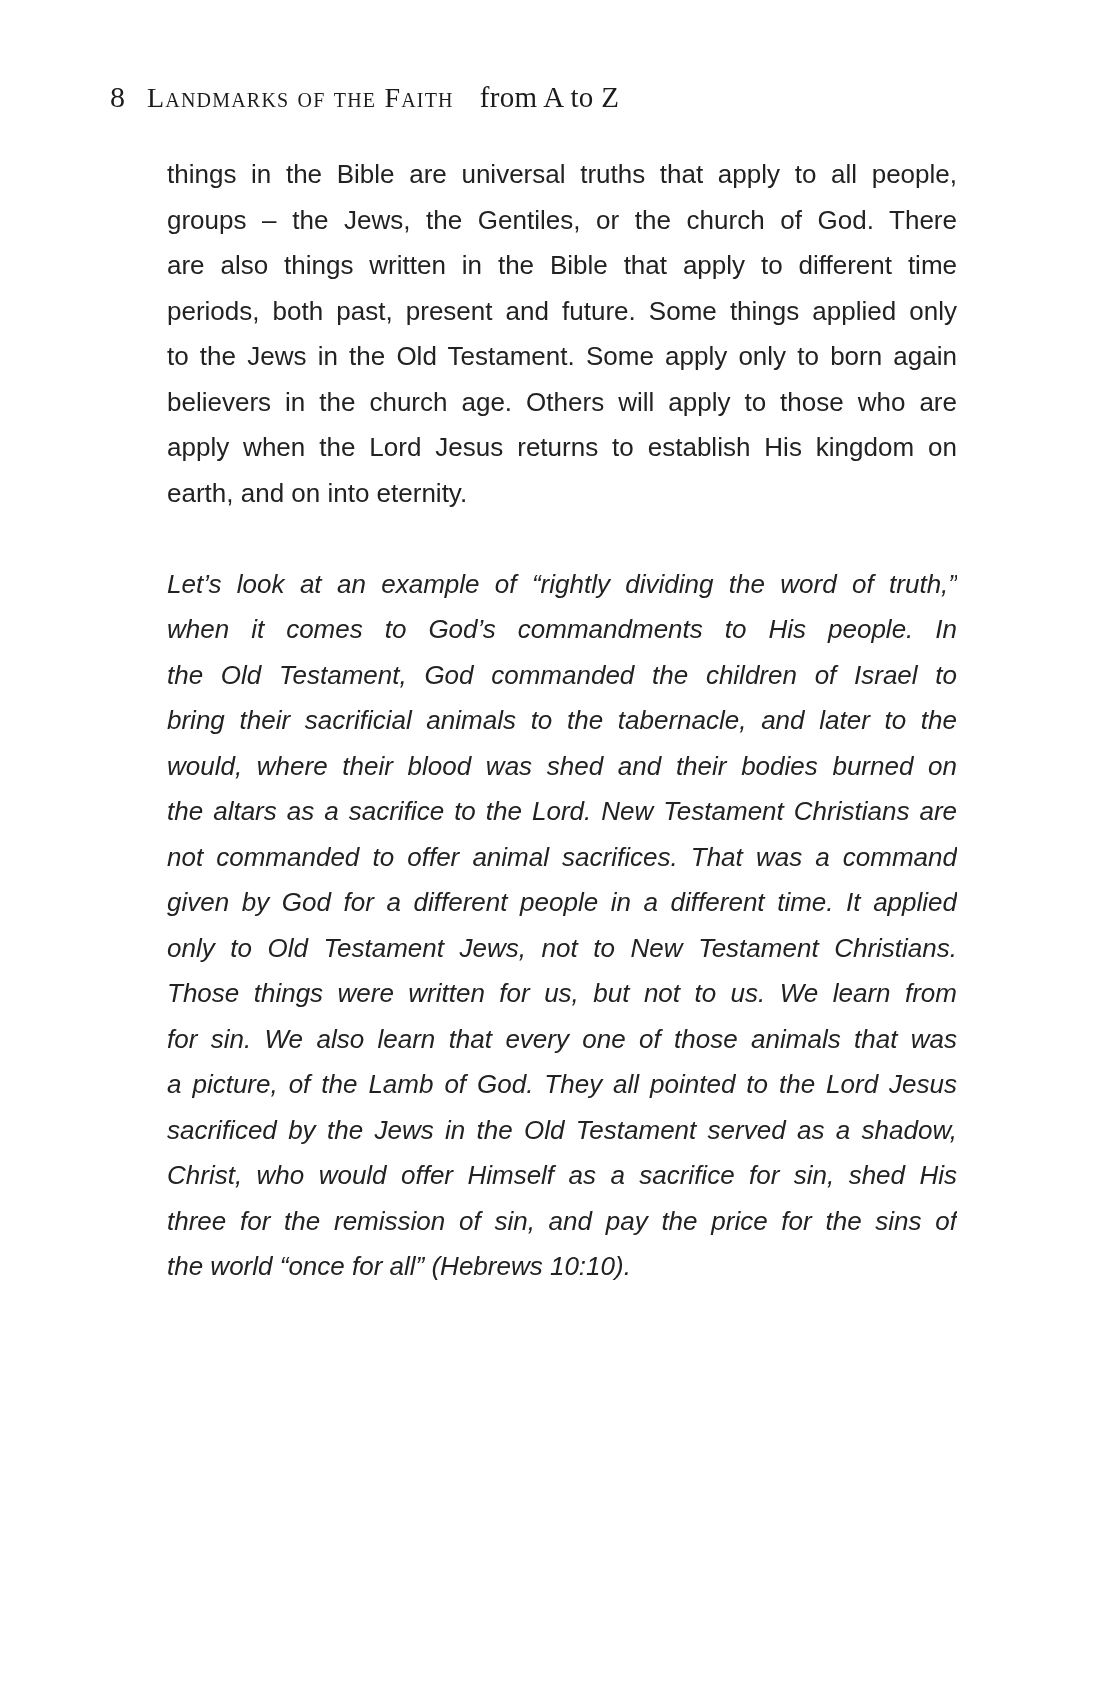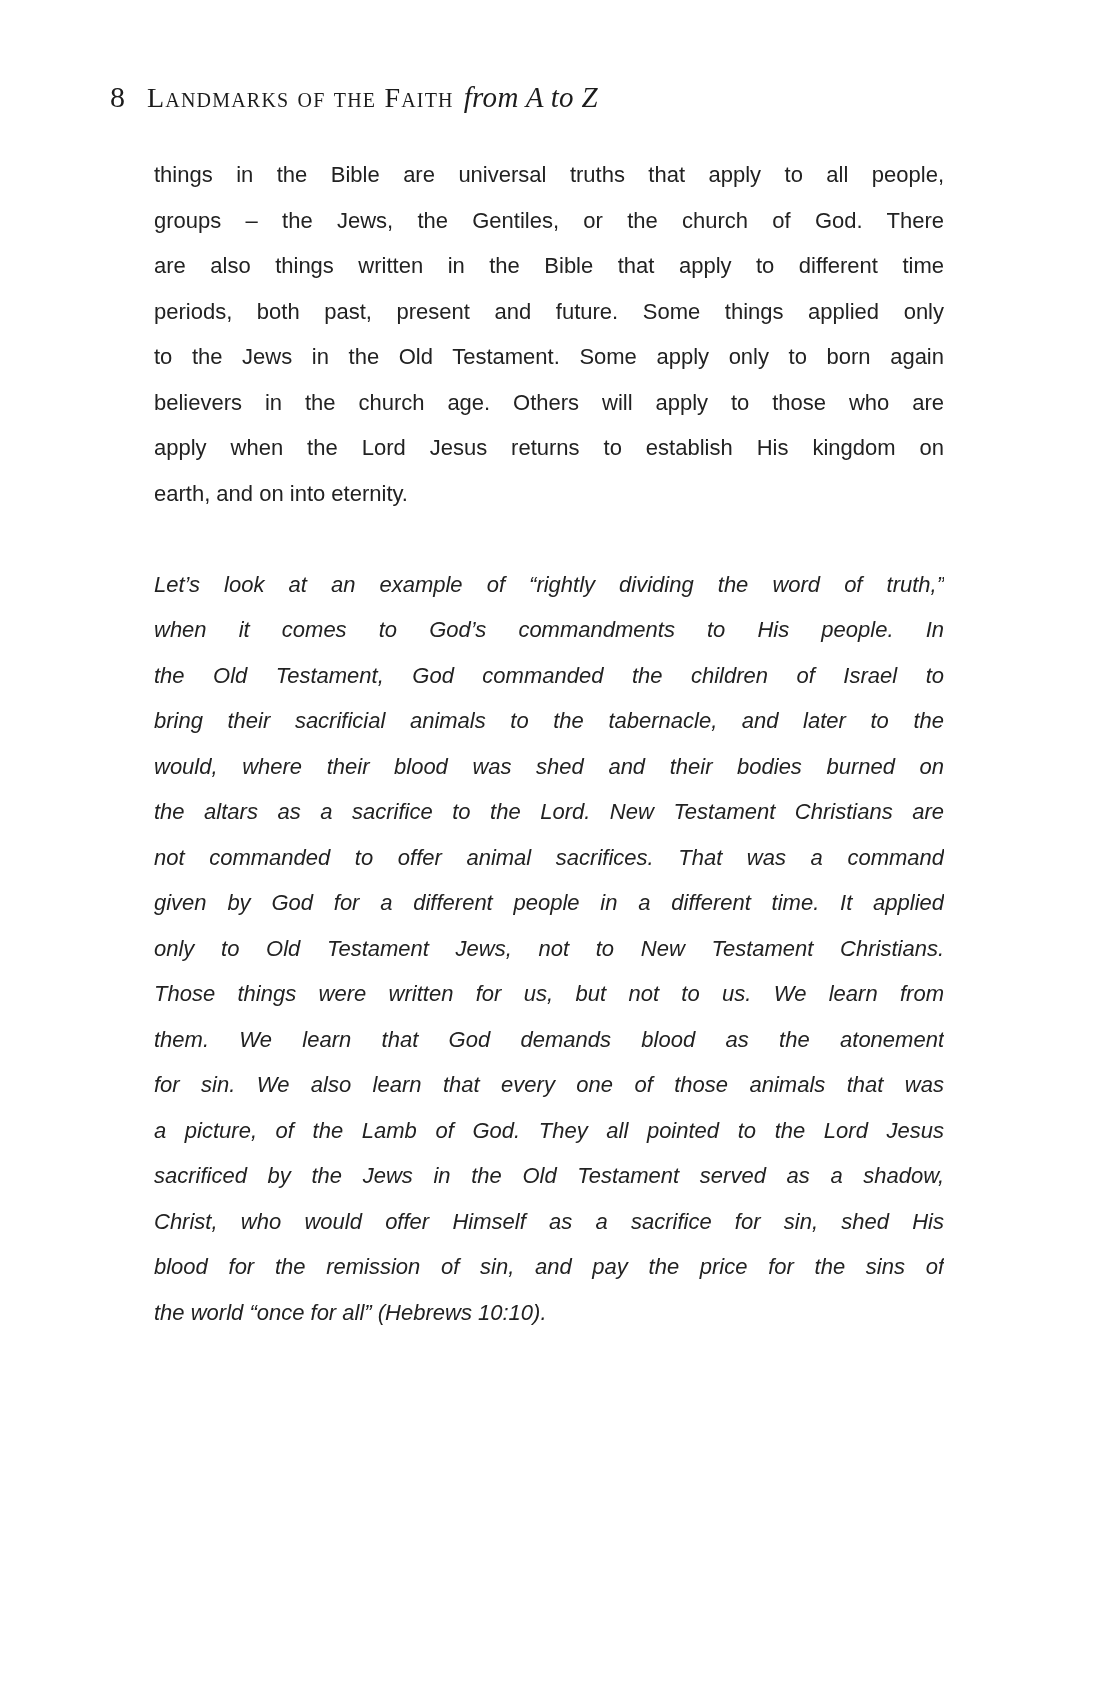--- a/index.html
+++ b/index.html
@@ -31,35 +31,34 @@
     line-height: 34px;
   }
   .running-title {
     margin-left: 22px;
     font-size: 28px;
     line-height: 34px;
     font-variant: small-caps;
     letter-spacing: 1.2px;
   }
   .running-suffix {
-    margin-left: 10px;
+    margin-left: 26px;
     font-size: 29px;
     line-height: 34px;
-    font-style: italic;
     letter-spacing: 0.3px;
   }
   
   .bodycol {
     position: absolute;
     top: 152px;
-    left: 154px;
+    left: 167px;
     width: 790px;
     color: #222222;
     font-family: "Liberation Sans", "DejaVu Sans", sans-serif;
-    font-size: 22px;
+    font-size: 26px;
     font-weight: 400;
   }
   .para + .para {
     margin-top: 45.5px;
     font-style: italic;
   }
   .line {
     height: 45.5px;
     line-height: 45.5px;
     text-align: justify;
@@ -97,22 +96,21 @@
         <div class="line">Let’s look at an example of “rightly dividing the word of truth,”</div>
         <div class="line">when it comes to God’s commandments to His people. In</div>
         <div class="line">the Old Testament, God commanded the children of Israel to</div>
         <div class="line">bring their sacrificial animals to the tabernacle, and later to the</div>
         <div class="line">would, where their blood was shed and their bodies burned on</div>
         <div class="line">the altars as a sacrifice to the Lord. New Testament Christians are</div>
         <div class="line">not commanded to offer animal sacrifices. That was a command</div>
         <div class="line">given by God for a different people in a different time. It applied</div>
         <div class="line">only to Old Testament Jews, not to New Testament Christians.</div>
         <div class="line">Those things were written for us, but not to us. We learn from</div>
-        <div class="line">them. We learn that God demands blood as the atonement</div>
         <div class="line">for sin. We also learn that every one of those animals that was</div>
         <div class="line">a picture, of the Lamb of God. They all pointed to the Lord Jesus</div>
         <div class="line">sacrificed by the Jews in the Old Testament served as a shadow,</div>
         <div class="line">Christ, who would offer Himself as a sacrifice for sin, shed His</div>
-        <div class="line">blood for the remission of sin, and pay the price for the sins of</div>
+        <div class="line">three for the remission of sin, and pay the price for the sins of</div>
         <div class="line last">the world “once for all” (Hebrews 10:10).</div>
       </div>
     </div>
 </div>
 
 </body></html>

